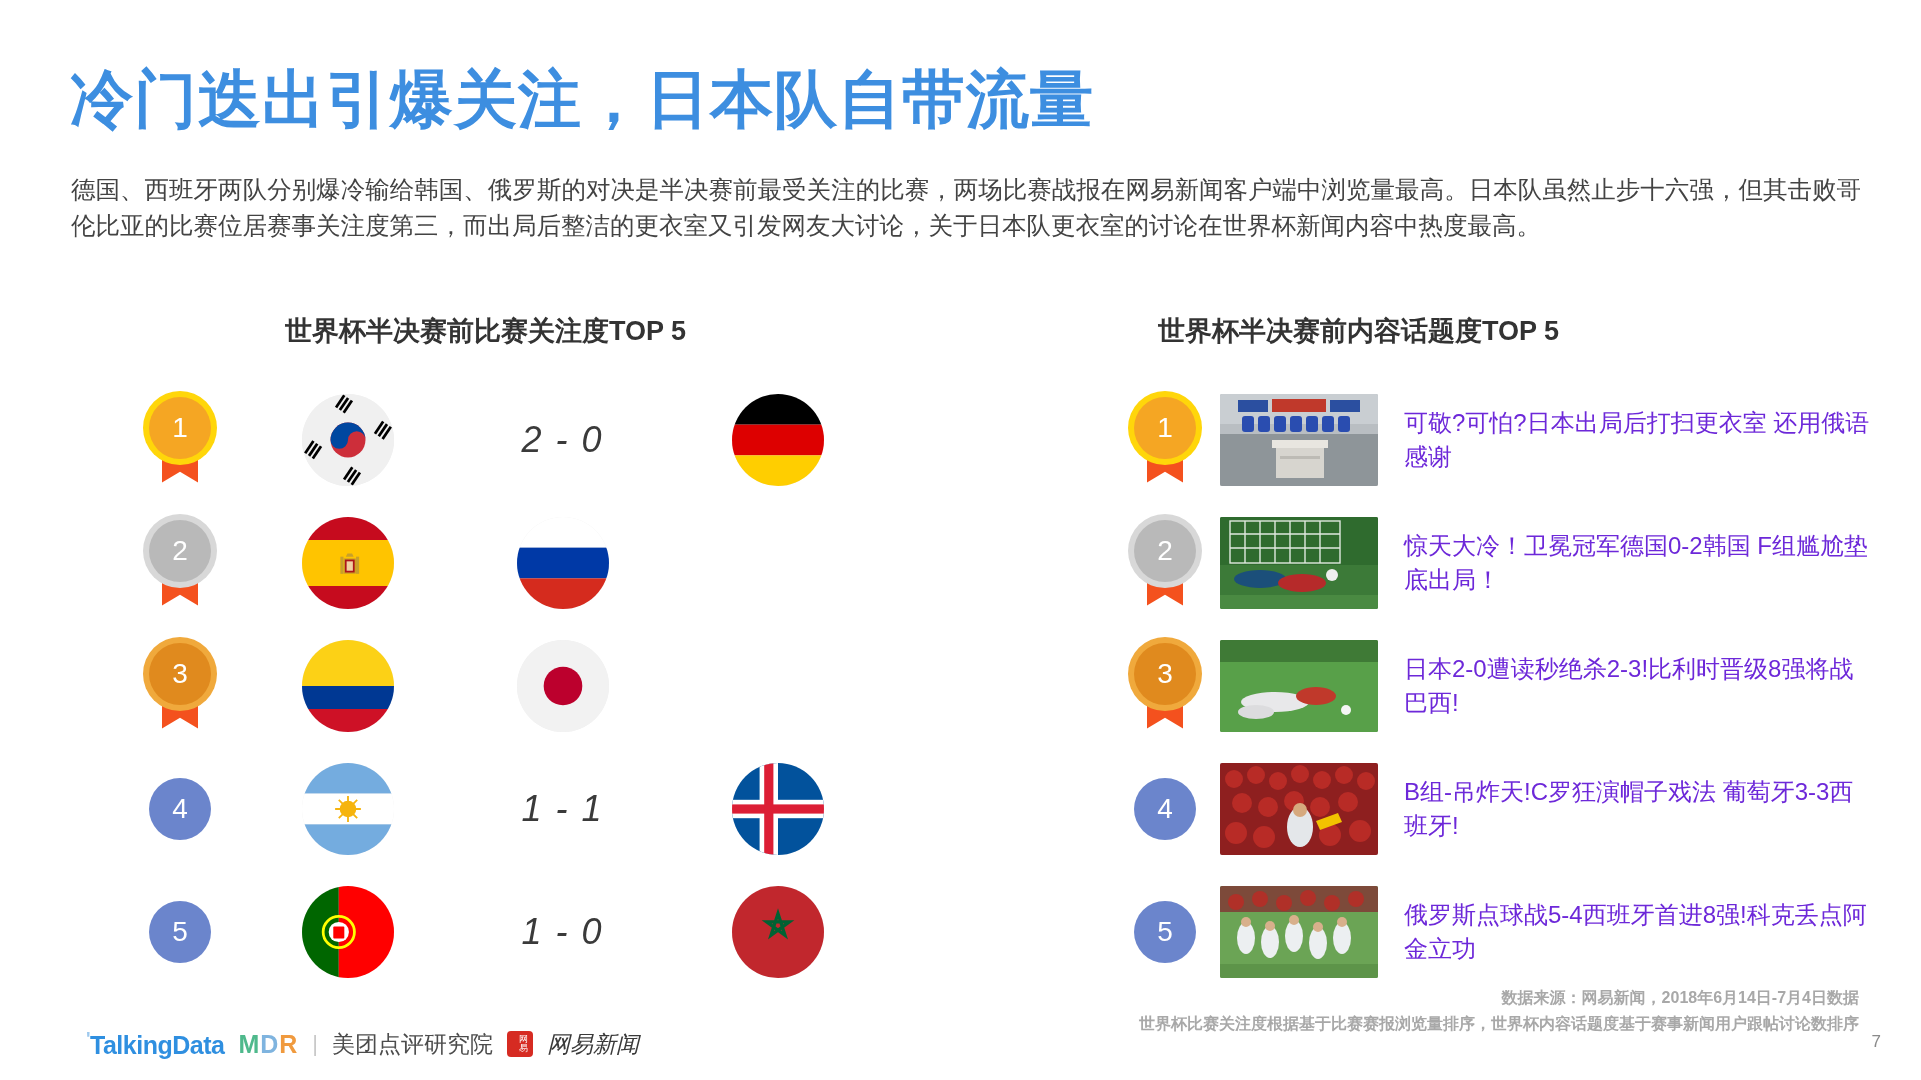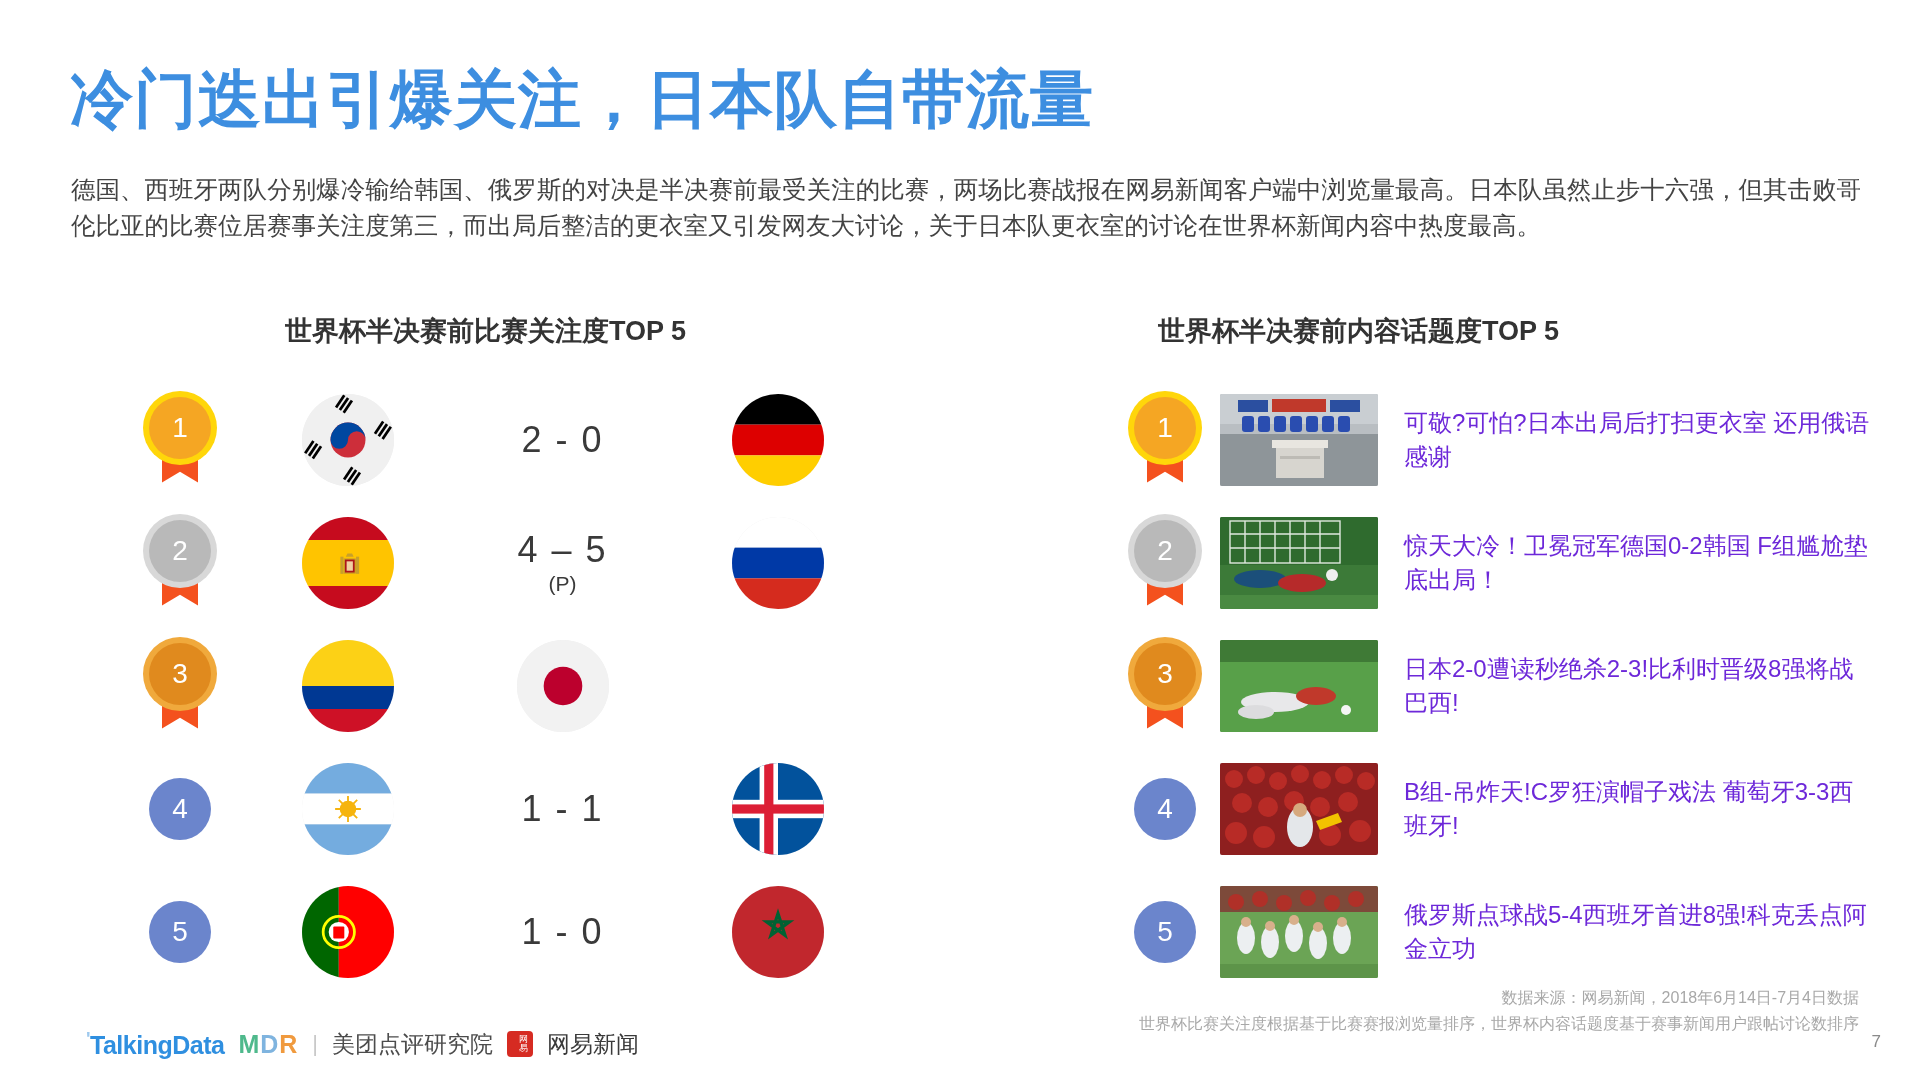--- a/index.html
+++ b/index.html
@@ -34,21 +34,21 @@
   
   .left-col { position: absolute; left: 120px; top: 378px; width: 800px; }
   .row-l {
     position: relative; height: 123px;
     display: flex; align-items: center;
   }
   .medal-cell { width: 120px; display:flex; justify-content:center; align-items:center; }
   .flag-cell  { width: 215px; display:flex; justify-content:center; align-items:center; }
   .score-cell { width: 215px; display:flex; flex-direction:column;
                 justify-content:center; align-items:center; }
-  .score-main { font-size: 36px; color: #3a3a3a; letter-spacing: 2px; font-weight: 400;}
+  .score-main { font-size: 36px; color: #3a3a3a; letter-spacing: 2px; font-weight: 400; font-style: italic;}
   .score-sub  { font-size: 21px; color: #3a3a3a; margin-top: 1px; }
 
   
   .medal { position: relative; width: 62px; height: 86px; }
   .medal .disc {
     position: absolute; left: 0; top: 0; width: 62px; height: 62px;
     border-radius: 50%; display:flex; align-items:center; justify-content:center;
     font-size: 28px; color: #ffffff; z-index: 2;
   }
   .medal.gold   .disc { background: #f5a623; box-shadow: 0 0 0 6px #ffd60a; }
@@ -76,39 +76,39 @@
   .r-medal { width: 110px; display:flex; justify-content:center; align-items:center; }
   .thumb { width: 158px; height: 92px; border-radius: 2px; overflow:hidden;
            flex: 0 0 158px; background:#cfd3d6; position:relative; }
   .thumb svg { display:block; width:100%; height:100%; }
   .headline { margin-left: 26px; font-size: 24px; line-height: 34px;
               color: #6d28d9; width: 470px; }
 
   
   .src {
     position: absolute; right: 62px; top: 985px; text-align: right;
-    font-size: 16px; line-height: 26px; color: #a8a8a8;
+    font-size: 16px; line-height: 26px; color: #a8a8a8; font-weight: bold;
   }
   .pageno { position:absolute; right: 40px; top: 1032px; font-size: 17px; color:#8a8a8a; }
 
   .logos { position: absolute; left: 86px; top: 1028px;
            display:flex; align-items:center; gap: 14px; }
   .logo-td { font-size: 25px; font-weight: bold; color:#2f8fe0; letter-spacing:-.5px;}
   .logo-td .dot { color:#9ec9ee; font-size: 19px; vertical-align: super;}
   .logo-mdr { font-size: 25px; font-weight: bold; letter-spacing: 1px; }
   .logo-mdr .m { color:#4fb98c; } .logo-mdr .d { color:#7fb4df; } .logo-mdr .r { color:#f09a3e; }
   .logo-sep { color:#c9c9c9; font-size: 22px; }
   .logo-mtdp { font-size: 23px; color:#4c4c4c; }
   .logo-netease-badge {
     width: 26px; height: 26px; background:#d62b22; border-radius:4px;
     color:#fff; font-size:9px; display:flex; align-items:center; justify-content:center;
     line-height: 1;
     padding-left: 12px;
   }
-  .logo-netease { font-size: 23px; color:#3a3a3a; }
+  .logo-netease { font-size: 23px; color:#3a3a3a;font-style:italic; }
 </style>
 </head>
 <body>
 
 <div class="page">
 
   <div class="title">冷门迭出引爆关注，日本队自带流量</div>
   <div class="intro">德国、西班牙两队分别爆冷输给韩国、俄罗斯的对决是半决赛前最受关注的比赛，两场比赛战报在网易新闻客户端中浏览量最高。日本队虽然止步十六强，但其击败哥伦比亚的比赛位居赛事关注度第三，而出局后整洁的更衣室又引发网友大讨论，关于日本队更衣室的讨论在世界杯新闻内容中热度最高。</div>
 
   <div class="sec-head left">世界杯半决赛前比赛关注度TOP 5</div>
@@ -175,24 +175,20 @@
             <rect y="75" width="100" height="25" fill="#c60b1e"></rect>
             <g transform="translate(40,38) scale(0.85)">
               <rect x="2" y="6" width="4" height="22" fill="#c8a02a"></rect>
               <rect x="22" y="6" width="4" height="22" fill="#c8a02a"></rect>
               <rect x="7" y="9" width="14" height="18" fill="#ad1519" stroke="#c8a02a" stroke-width="1.5"></rect>
               <rect x="10" y="12" width="8" height="12" fill="#f0d0a0"></rect>
               <path d="M9 6h10l-2-4h-6z" fill="#c8a02a"></path>
             </g>
             </svg>
         </div>
-      </div>
-      <div class="score-cell">
-        <div class="score-main">4 – 5</div>
-        <div class="score-sub">(P)</div>
       </div>
       <div class="flag-cell">
         <div class="flag">
           <svg viewBox="0 0 100 100">
               <rect width="100" height="33.3" fill="#fff"></rect>
             <rect y="33.3" width="100" height="33.4" fill="#0039a6"></rect>
             <rect y="66.7" width="100" height="33.3" fill="#d52b1e"></rect>
             </svg>
         </div>
       </div>

